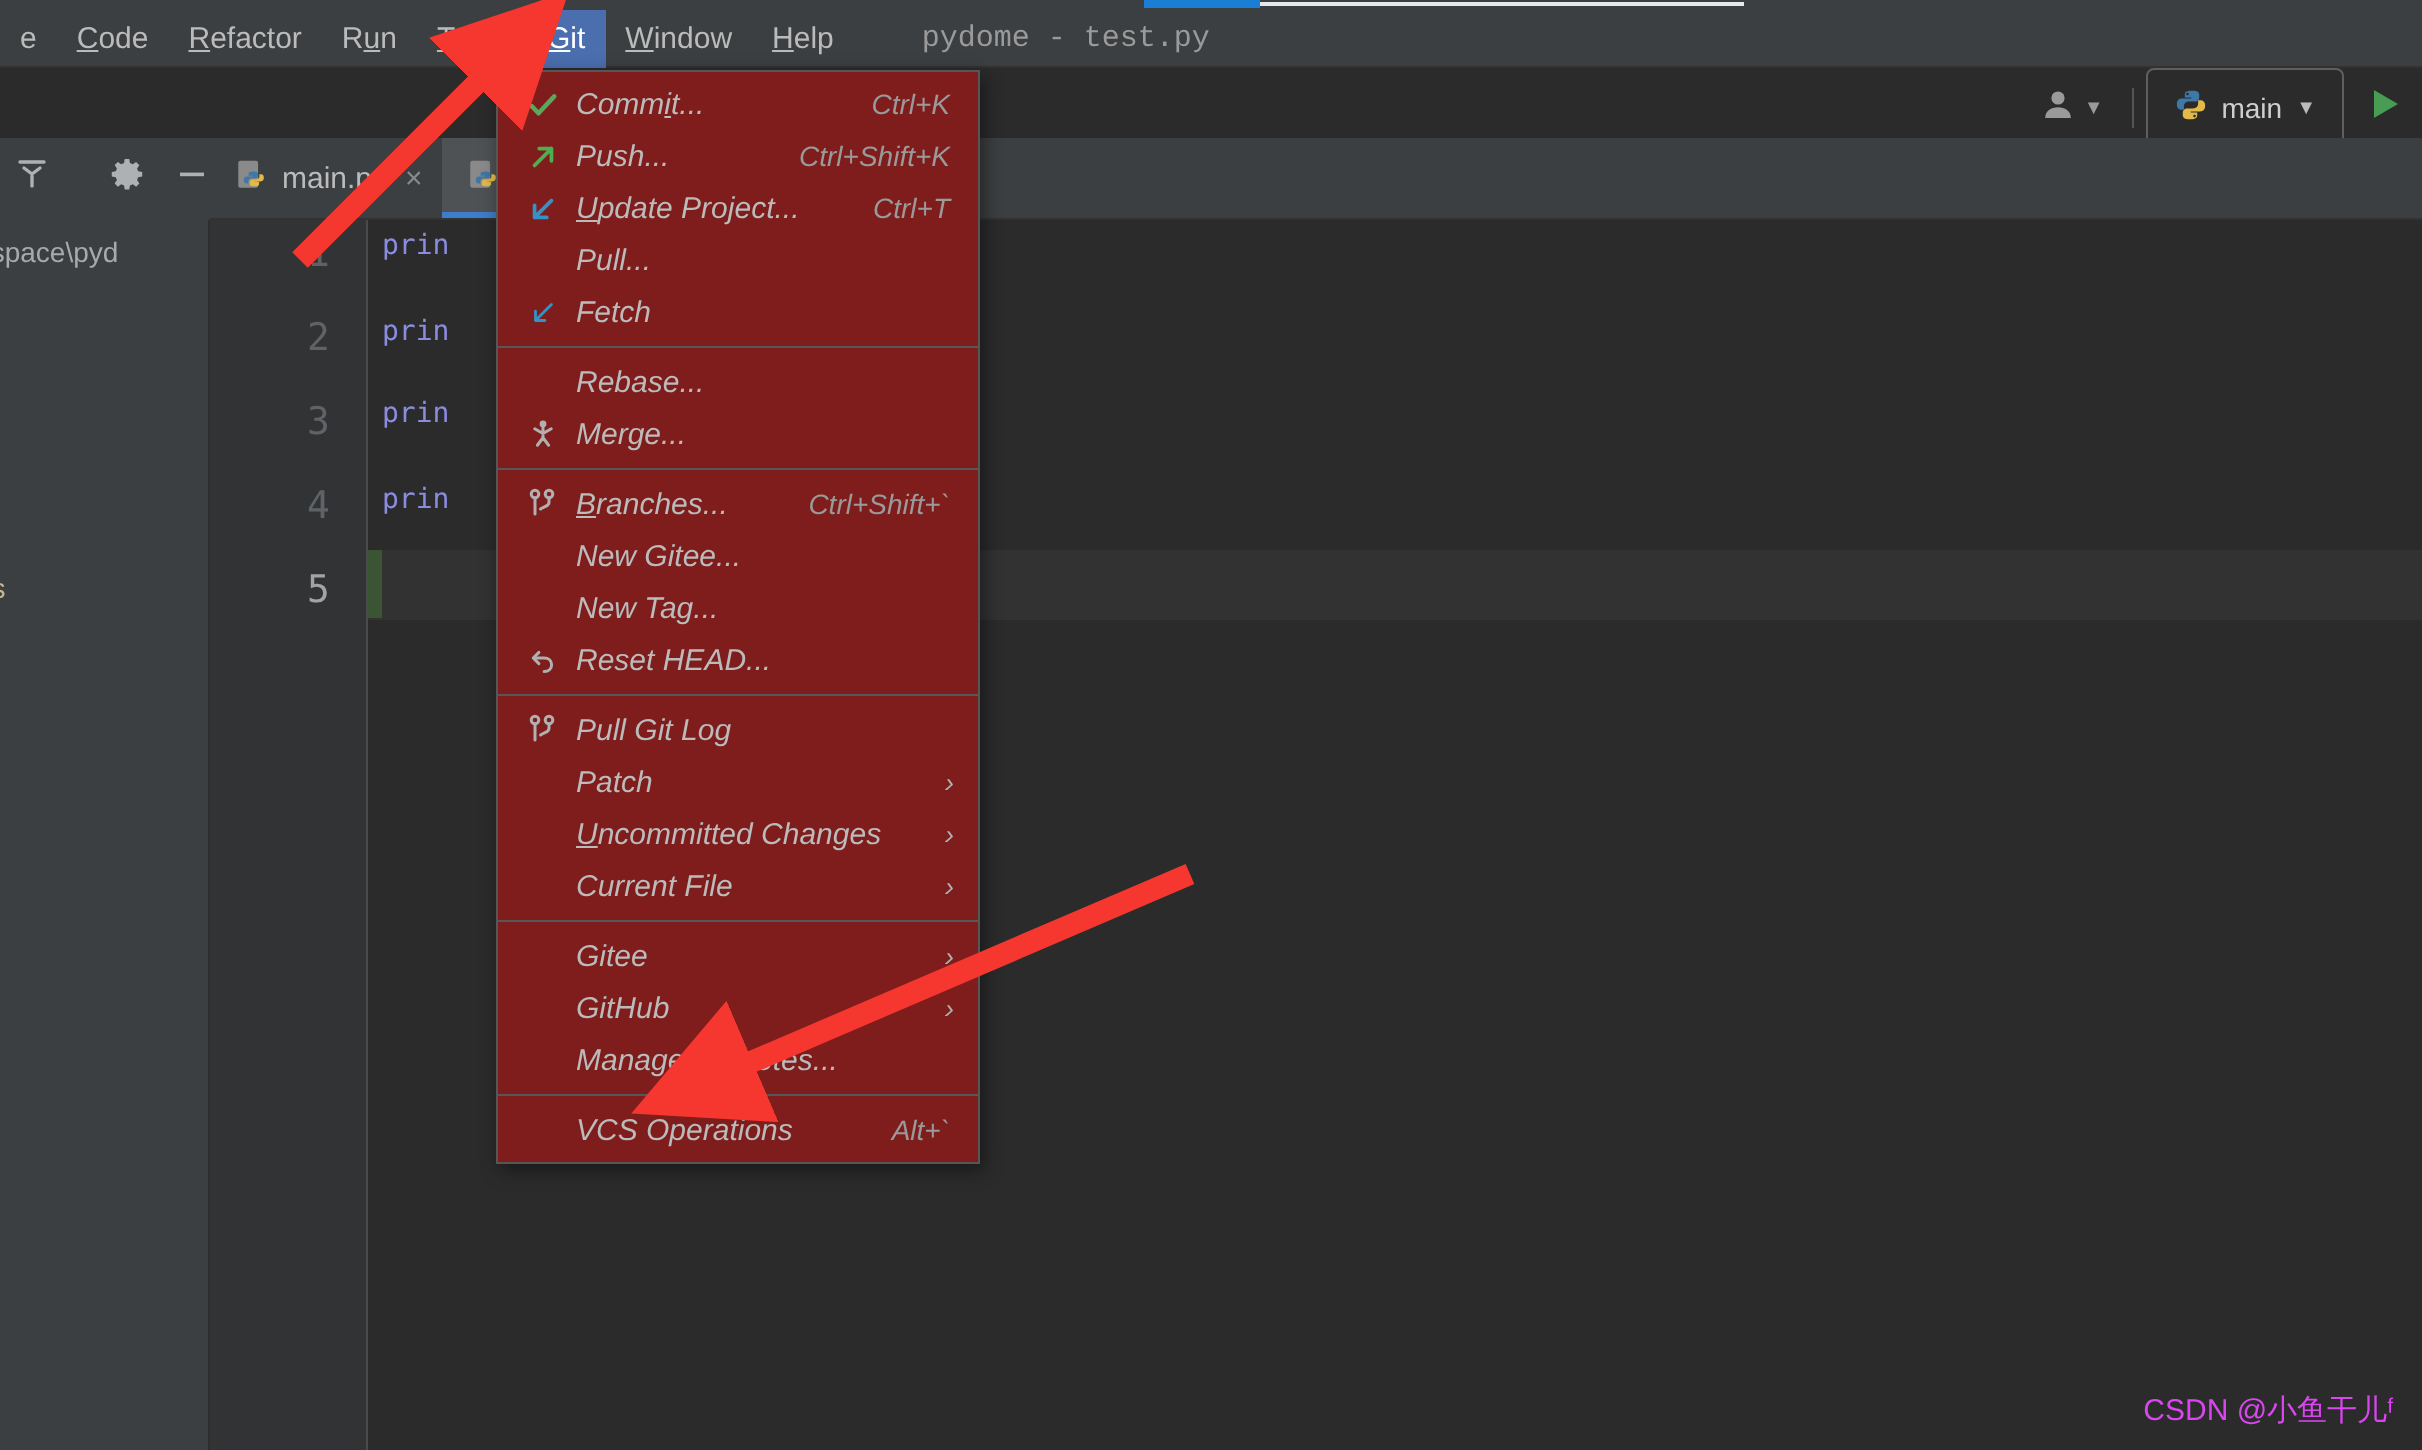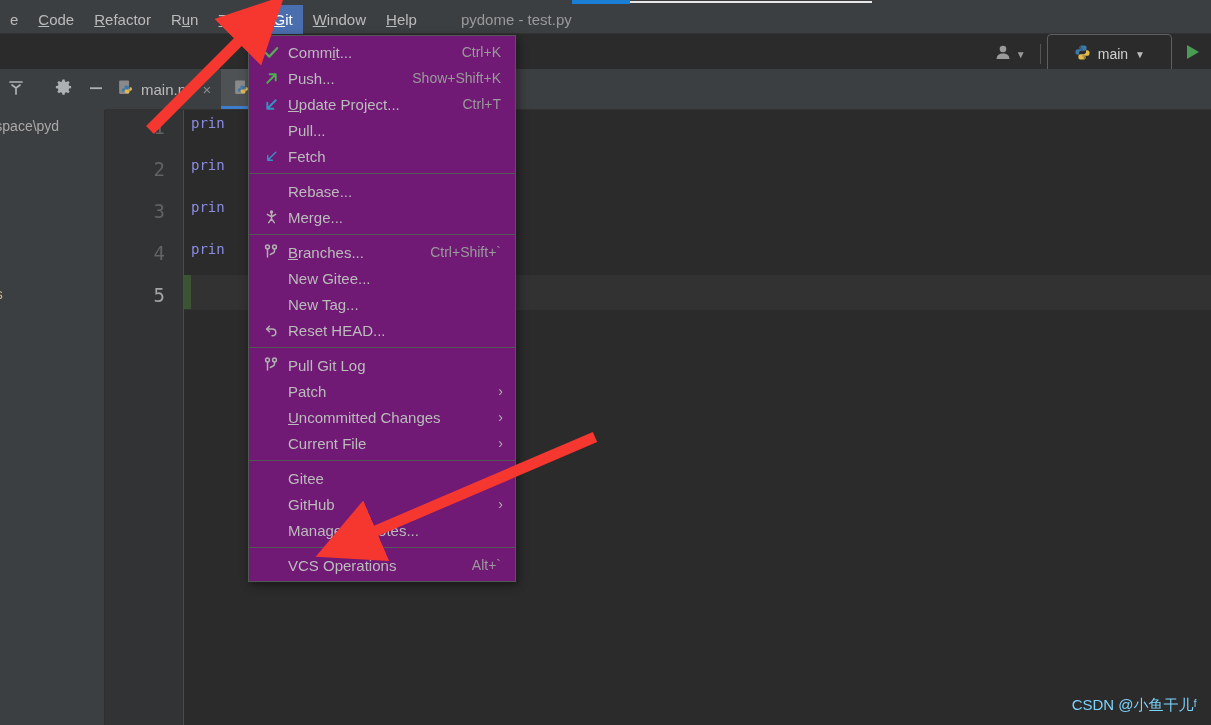--- a/index.html
+++ b/index.html
@@ -21,30 +21,30 @@
     position: absolute; left: 0; top: 5px; width: 1211px; height: 29px;
     background: #3c3f41; border-bottom: 1px solid #323232;
     display: flex; align-items: center;
   }
   .menubar .mi {
     height: 29px; line-height: 29px; padding: 0 10px;
     color: #bbbbbb; font-size: 15px; white-space: nowrap;
   }
   .menubar .mi.selected { background: #4b6eaf; color: #ffffff; }
   .menubar .mi u { text-decoration: underline; }
-  .menubar .project-title { margin-left: 34px; color: #9a9a9a; font-size: 15px; }
+  .menubar .project-title { margin-left: 34px; color: #9a9a9a; font-size: 15px; font-family: Liberation Mono, monospace; }
 
   
   .toolbar-right { position: absolute; right: 0; top: 34px; height: 40px; display: flex; align-items: center; }
   .tb-avatar { display: flex; align-items: center; gap: 4px; padding: 0 8px; color: #9a9a9a; }
   .tb-sep { width: 1px; height: 20px; background: #555; margin: 0 6px; }
   .runconfig {
     display: flex; align-items: center; gap: 7px;
     border: 1px solid #5e6060; border-radius: 4px;
-    height: 41px; padding: 0 26px; color: #cfcfcf; font-size: 14px;
+    height: 41px; padding: 0 13px; color: #cfcfcf; font-size: 14px;
   }
   .run-play { margin: 0 10px 0 12px; }
 
   
   .left-toolstrip {
     position: absolute; left: 0; top: 69px; width: 105px; height: 41px;
     background: #3c3f41; display: flex; align-items: center; gap: 14px; padding-left: 6px;
   }
   .left-panel {
     position: absolute; left: 0; top: 110px; width: 105px; height: 615px;
@@ -83,42 +83,42 @@
   .change-mark { position: absolute; left: 79px; width: 7px; height: 34px; background: #3a5434; }
   .code-row { position: absolute; left: 86px; font-size: 14px; font-family: "DejaVu Sans Mono", monospace; white-space: pre; }
   .tok-fn { color: #8a8ce0; }
   .tok-str { color: #6a8759; }
   .tok-paren { color: #a9b7c6; }
   .line-highlight { position: absolute; left: 0; width: 1106px; height: 35px; background: #323232; }
   .editor-bottom-shade { position: absolute; left: 0; top: 212px; width: 1106px; height: 403px; background: #2b2b2b; }
 
   
   .gitmenu {
-    position: absolute; left: 248px; top: 35px; width: 268px;
-    background: #701a75; border: 1px solid #565656;
+    position: absolute; left: 248px; top: 35px; width: 242px;
+    background: #7f1d1d; border: 1px solid #565656;
     box-shadow: 2px 3px 9px rgba(0,0,0,.45);
-    padding: 3px 0; z-index: 40;
+    padding: 3px 0; z-index: 40; font-style: italic;
   }
   .gm-item {
     position: relative; display: flex; align-items: center;
     height: 26px; padding-left: 12px; color: #bbbbbb; font-size: 15px; white-space: nowrap;
   }
   .gm-icon { width: 20px; display: inline-flex; justify-content: center; align-items: center; margin-right: 7px; }
   .gm-label u { text-decoration: underline; }
   .gm-short { position: absolute; right: 14px; color: #9a9a9a; font-size: 14px; }
   .gm-arrow { position: absolute; right: 12px; color: #b0b0b0; font-size: 14px; }
   .gm-sep { height: 1px; background: #555859; margin: 4px 0; }
 
   
   .arrows { position: absolute; left: 0; top: 0; width: 1211px; height: 725px; pointer-events: none; z-index: 60; }
 
   
   .watermark {
     position: absolute; right: 14px; bottom: 10px;
-    color: #7dd3fc; font-size: 15px; z-index: 50;
+    color: #d946ef; font-size: 15px; z-index: 50;
   }
 </style>
 </head>
 <body>
 
 <div id="app">
 
   <div class="top-strip">
     <div class="bar-blue"></div>
     <div class="bar-white"></div>
@@ -239,21 +239,21 @@
         <span class="gm-label">Comm<u>i</u>t...</span>
         <span class="gm-short">Ctrl+K</span>
       </div>
       <div class="gm-item">
         <span class="gm-icon">
           <svg width="15" height="15" viewBox="0 0 16 16">
             <path d="M3.5 12.5L12.5 3.5M6 3.5h6.5V10" stroke="#4caf50" stroke-width="2" fill="none" stroke-linecap="round" stroke-linejoin="round"></path>
           </svg>
         </span>
         <span class="gm-label">Push...</span>
-        <span class="gm-short">Show+Shift+K</span>
+        <span class="gm-short">Ctrl+Shift+K</span>
       </div>
       <div class="gm-item">
         <span class="gm-icon">
           <svg width="15" height="15" viewBox="0 0 16 16">
             <path d="M12.5 3.5L3.5 12.5M10 12.5H3.5V6" stroke="#3592c4" stroke-width="2" fill="none" stroke-linecap="round" stroke-linejoin="round"></path>
           </svg>
         </span>
         <span class="gm-label"><u>U</u>pdate Project...</span>
         <span class="gm-short">Ctrl+T</span>
       </div>

